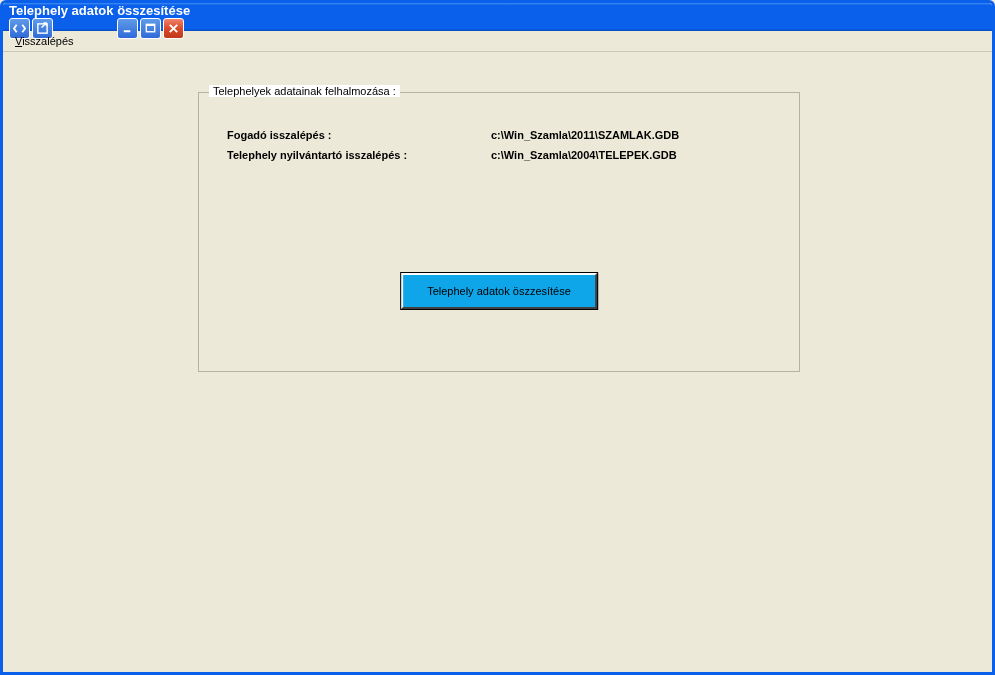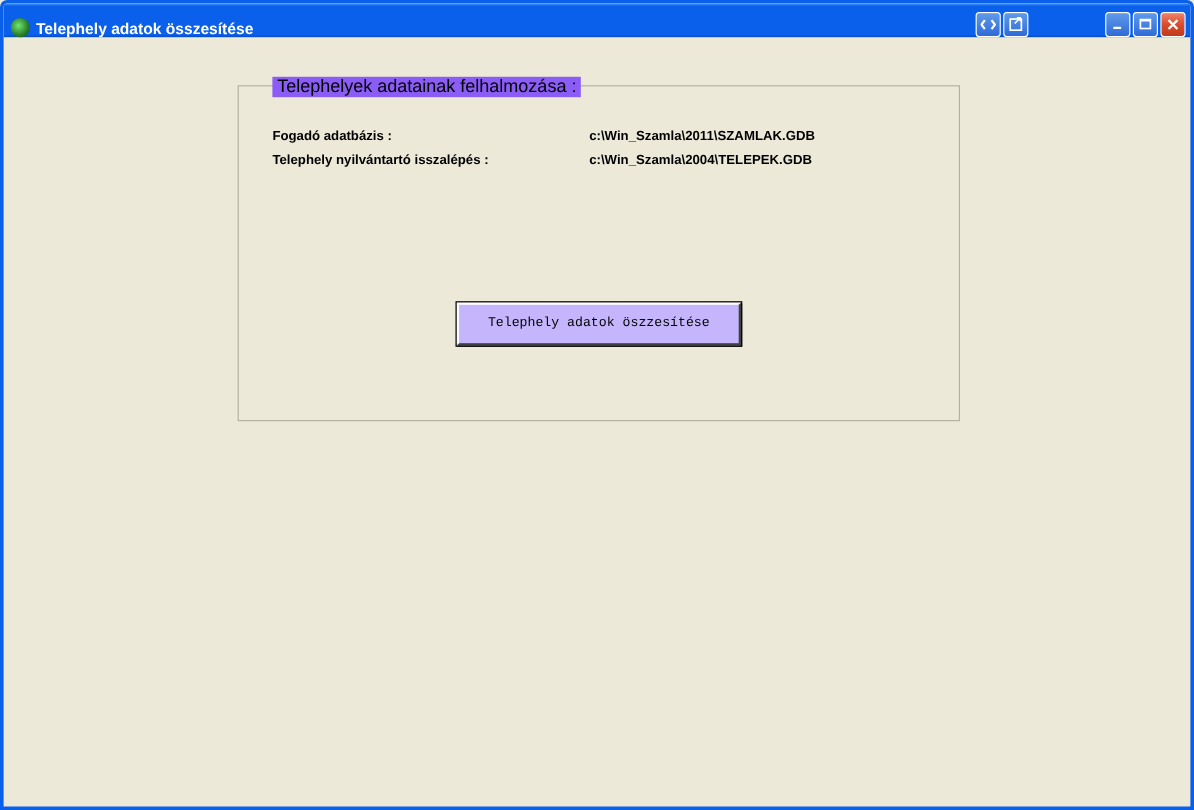--- a/index.html
+++ b/index.html
@@ -21,23 +21,24 @@
       border: 3px solid #0A5FEB;
       background: #ECE9D8;
       position: relative;
       border-radius: 6px 6px 0 0;
       overflow: hidden;
     }
     .titlebar {
       height: 28px;
       background: linear-gradient(to bottom, #3E8DF3 0%, #0A5FEB 8%, #0A5FEB 92%, #084CBD 100%);
       display: flex;
-      align-items: flex-end;
+      align-items: flex-start;
       padding: 0 4px 0 6px;
       color: white;
+      flex-direction: column;
     }
     .title-icon {
       width: 16px;
       height: 16px;
       background: radial-gradient(circle at 40% 40%, #6EE86E 0%, #2A7A2A 60%, #0B4D0B 100%);
       border-radius: 50%;
       margin-right: 5px;
     }
     .title-text {
       flex: 1;
@@ -95,24 +96,24 @@
       left: 195px;
       top: 40px;
       width: 602px;
       height: 280px;
       border: 1px solid #B5B2A4;
       background: #ECE9D8;
     }
     .groupbox-legend {
       position: absolute;
       top: -8px;
-      left: 28px;
-      background: #8b5cf6;
+      left: 10px;
+      background: #ffffff;
       padding: 0 4px;
-      font-size: 15px;
+      font-size: 11px;
     }
     .fields {
       padding: 36px 28px;
     }
     .field-row {
       display: flex;
       margin-bottom: 8px;
     }
     .field-label {
       font-weight: bold;
@@ -121,26 +122,26 @@
     .field-value {
       font-weight: bold;
       margin-left: 44px;
     }
     .action-button {
       position: absolute;
       left: 50%;
       transform: translateX(-50%);
       top: 180px;
       padding: 10px 24px;
-      background: #c4b5fd;
+      background: #0ea5e9;
       border: 2px solid #404040;
       border-top-color: #FFFFFF;
       border-left-color: #FFFFFF;
       outline: 1px solid #000000;
-      font-family: Liberation Mono, monospace;
+      font-family: Liberation Sans, sans-serif;
       font-size: 11px;
       cursor: default;
       box-shadow: 1px 1px 0 #555;
     }
   </style>
 </head>
 <body>
 
 <div class="window">
 
@@ -172,27 +173,30 @@
           </svg>
       </div>
       <div class="titlebar-btn red">
         <svg viewBox="0 0 14 14">
             <path d="M3 3 L11 11 M11 3 L3 11" stroke="white" stroke-width="2"></path>
           </svg>
       </div>
     </div>
   </div>
 
+  <div class="menubar">
+    <span class="menu-item"><span class="underline">V</span><span>isszalépés</span></span>
+  </div>
 
   <div class="content">
     <div class="groupbox">
       <div class="groupbox-legend">Telephelyek adatainak felhalmozása :</div>
       <div class="fields">
         <div class="field-row">
-          <div class="field-label">Fogadó adatbázis :</div>
+          <div class="field-label">Fogadó isszalépés :</div>
           <div class="field-value">c:\Win_Szamla\2011\SZAMLAK.GDB</div>
         </div>
         <div class="field-row">
           <div class="field-label">Telephely nyilvántartó isszalépés :</div>
           <div class="field-value">c:\Win_Szamla\2004\TELEPEK.GDB</div>
         </div>
       </div>
       <button class="action-button">Telephely adatok öszzesítése</button>
     </div>
   </div>

